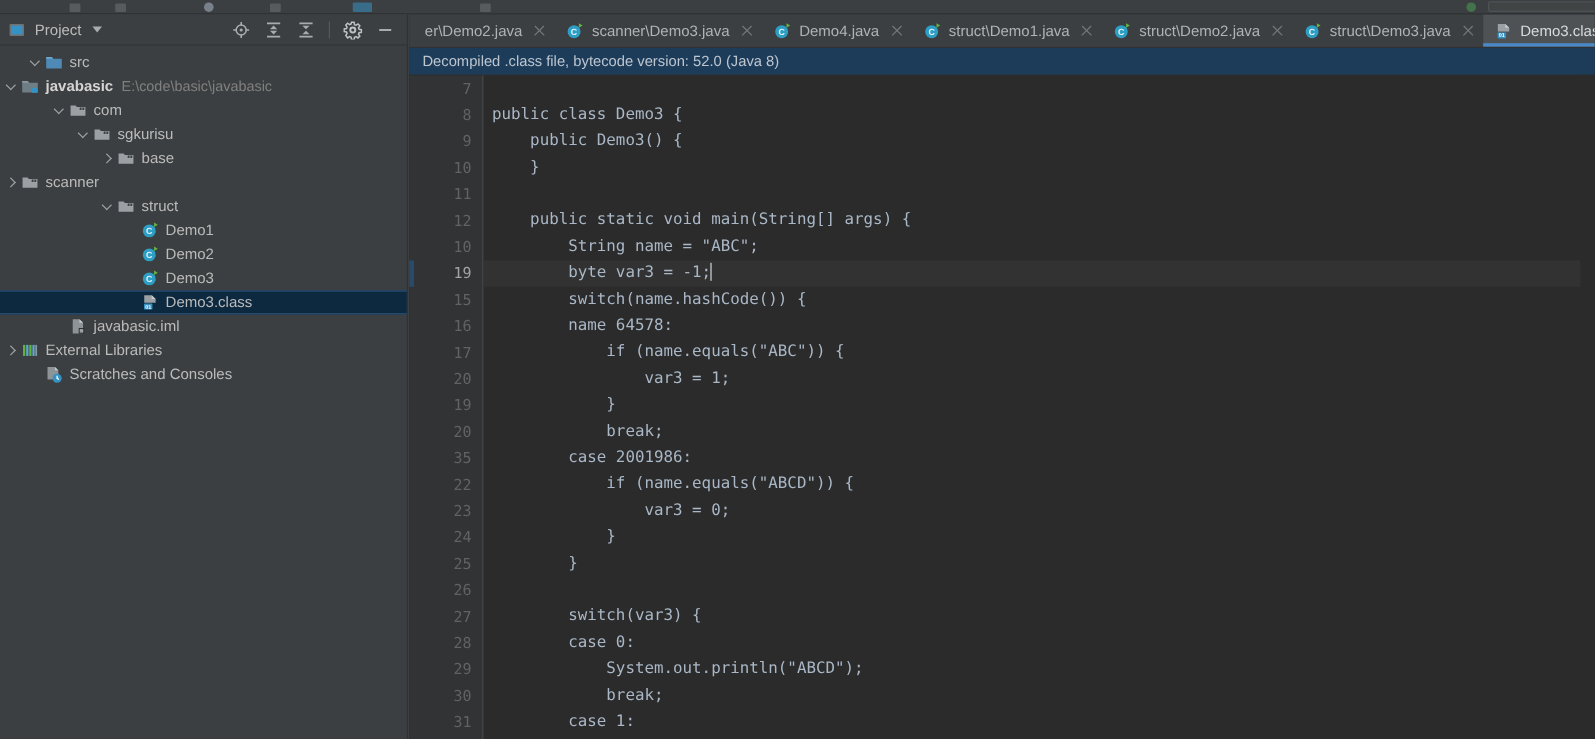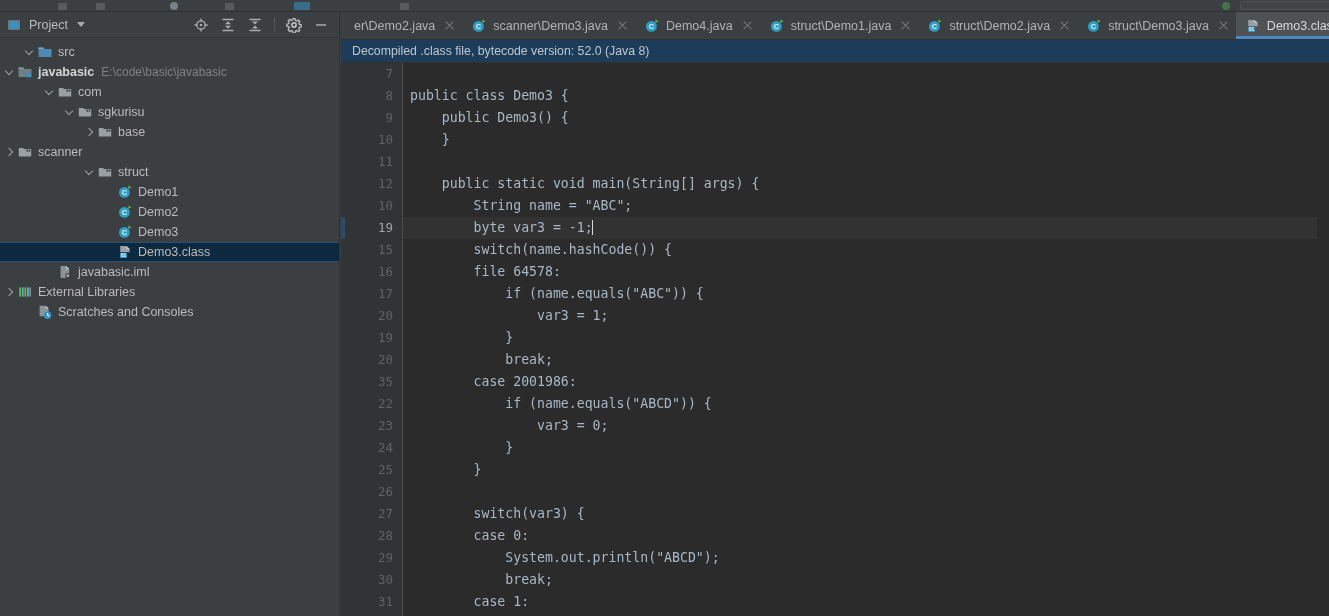--- a/index.html
+++ b/index.html
@@ -453,21 +453,21 @@
       <div class="code" id="code">
           <div class="cline"><span></span></div>
           <div class="cline"><span>public class Demo3 {</span></div>
           <div class="cline"><span>    public Demo3() {</span></div>
           <div class="cline"><span>    }</span></div>
           <div class="cline"><span></span></div>
           <div class="cline"><span>    public static void main(String[] args) {</span></div>
           <div class="cline"><span>        String name = "ABC";</span></div>
           <div class="cline cur"><span>        byte var3 = -1;</span><span class="caret-bar"></span></div>
           <div class="cline"><span>        switch(name.hashCode()) {</span></div>
-          <div class="cline"><span>        file 64578:</span></div>
+          <div class="cline"><span>        name 64578:</span></div>
           <div class="cline"><span>            if (name.equals("ABC")) {</span></div>
           <div class="cline"><span>                var3 = 1;</span></div>
           <div class="cline"><span>            }</span></div>
           <div class="cline"><span>            break;</span></div>
           <div class="cline"><span>        case 2001986:</span></div>
           <div class="cline"><span>            if (name.equals("ABCD")) {</span></div>
           <div class="cline"><span>                var3 = 0;</span></div>
           <div class="cline"><span>            }</span></div>
           <div class="cline"><span>        }</span></div>
           <div class="cline"><span></span></div>

